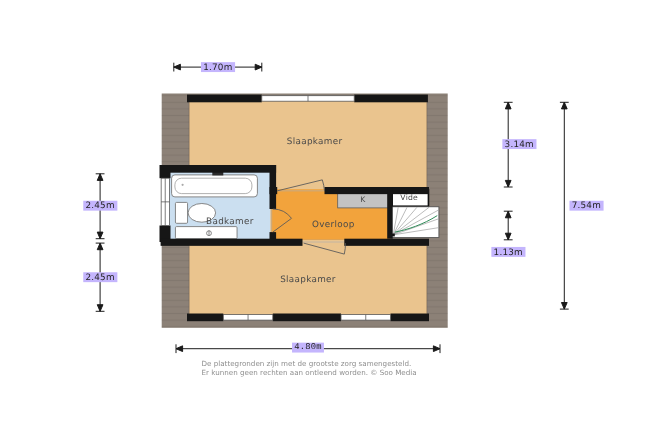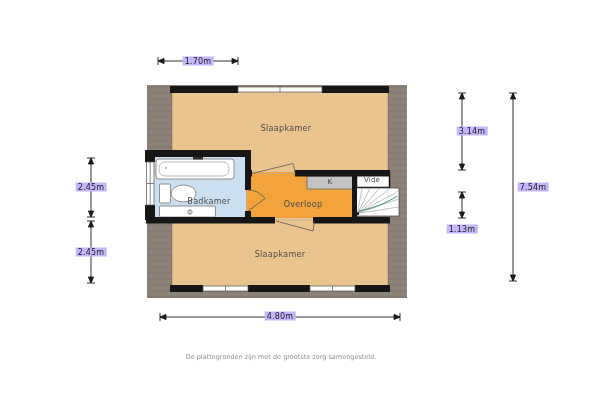--- a/index.html
+++ b/index.html
@@ -4,21 +4,21 @@
 <style>
   html,body{margin:0;padding:0;background:#fff;}
   #stage{position:relative;width:600px;height:400px;background:#ffffff;overflow:hidden;
          font-family:"DejaVu Sans","Liberation Sans",sans-serif;}
   #plan-svg{position:absolute;left:0;top:0;}
   .lbl{position:absolute;transform:translate(-50%,-50%);white-space:nowrap;}
   .room-lbl{font-size:8px;font-weight:normal;color:#4a4a4a;letter-spacing:.3px;}
   .room-lbl.small{font-size:7px;letter-spacing:.2px;}
   .dim-lbl{font-size:8px;color:#222;background:#c4b5fd;padding:0 2px;letter-spacing:.2px;}
   .footer{position:absolute;left:281px;top:335px;transform:translate(-50%,-50%);
-          text-align:left;font-size:6.5px;line-height:8px;color:#8f8f8f;white-space:nowrap;margin-top:22px;}
+          text-align:left;font-size:6.5px;line-height:8px;color:#8f8f8f;white-space:nowrap;}
 </style>
 </head>
 <body>
 
 <div id="stage">
 
   <svg id="plan-svg" width="600" height="400" viewBox="0 0 600 400">
     <defs>
       <pattern id="roofhatch" width="6" height="6" patternUnits="userSpaceOnUse">
         <path d="M0 3 H6" stroke="rgba(0,0,0,0.07)" stroke-width="1"></path>
@@ -195,19 +195,20 @@
   <div class="lbl room-lbl small" style="left:330px;top:182px;">K</div>
   <div class="lbl room-lbl small" style="left:372px;top:180px;text-align:center;">Vide</div>
   <div class="lbl room-lbl" style="left:280px;top:254px;">Slaapkamer</div>
 
   <div class="lbl dim-lbl" style="left:198px;top:61px;">1.70m</div>
   <div class="lbl dim-lbl" style="left:91px;top:187px;">2.45m</div>
   <div class="lbl dim-lbl" style="left:91px;top:252px;">2.45m</div>
   <div class="lbl dim-lbl" style="left:462px;top:131px;margin-left:10px;">3.14m</div>
   <div class="lbl dim-lbl" style="left:462px;top:205px;margin-top:24px;">1.13m</div>
   <div class="lbl dim-lbl" style="left:513px;top:187px;margin-left:20px;">7.54m</div>
-  <div class="lbl dim-lbl" style="left:280px;top:316px;">4.80m</div>
+  <div class="lbl dim-lbl" style="left:280px;top:316px;font-family:Liberation Mono, monospace;">4.80m</div>
 
   <div class="footer">
     <div>De plattegronden zijn met de grootste zorg samengesteld.</div>
+    <div>Er kunnen geen rechten aan ontleend worden. © Soo Media</div>
   </div>
 
 </div>
 
 </body></html>

